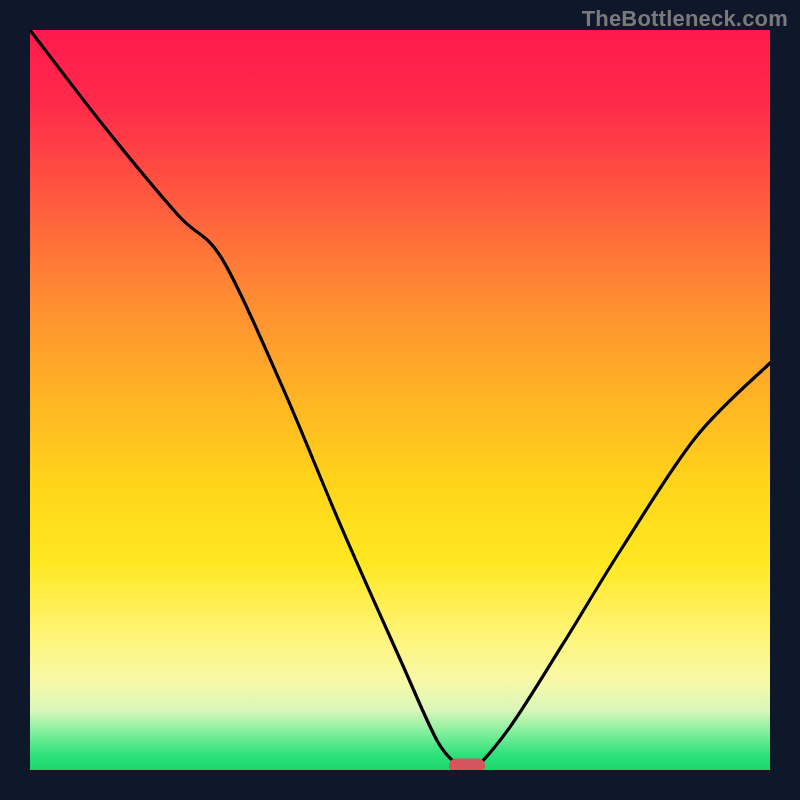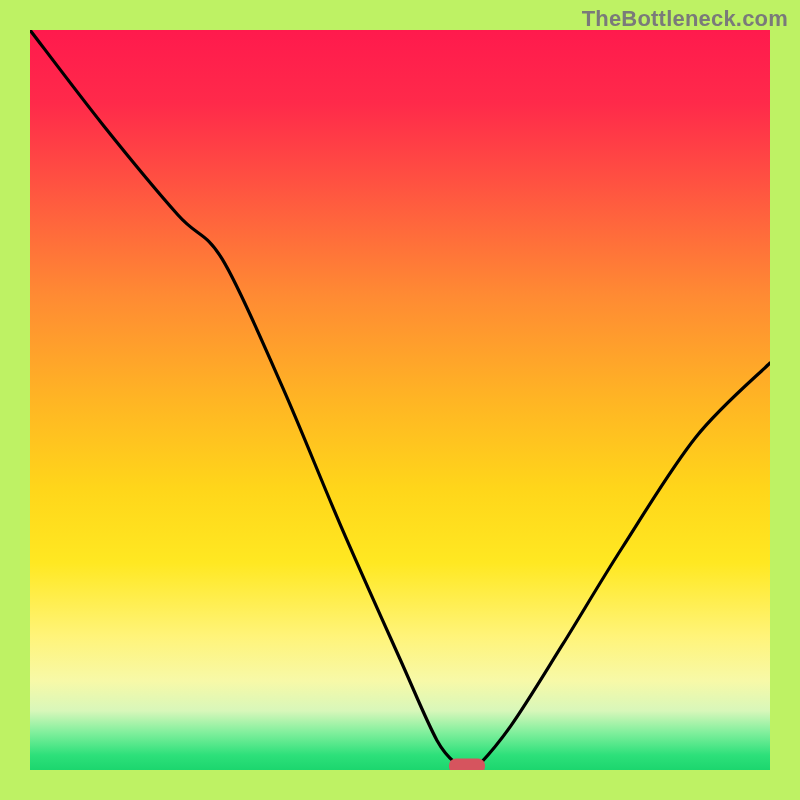--- a/index.html
+++ b/index.html
@@ -7,21 +7,21 @@
     padding: 0;
     width: 800px;
     height: 800px;
     background: #000;
     overflow: hidden;
   }
   .frame {
     position: relative;
     width: 800px;
     height: 800px;
-    background: #bef264;
+    background: #0f172a;
   }
   .plot-area {
     position: absolute;
     left: 30px;
     top: 30px;
     width: 740px;
     height: 740px;
     background: linear-gradient(to bottom,
       #ff1a4d 0%,
       #ff2a4a 10%,

